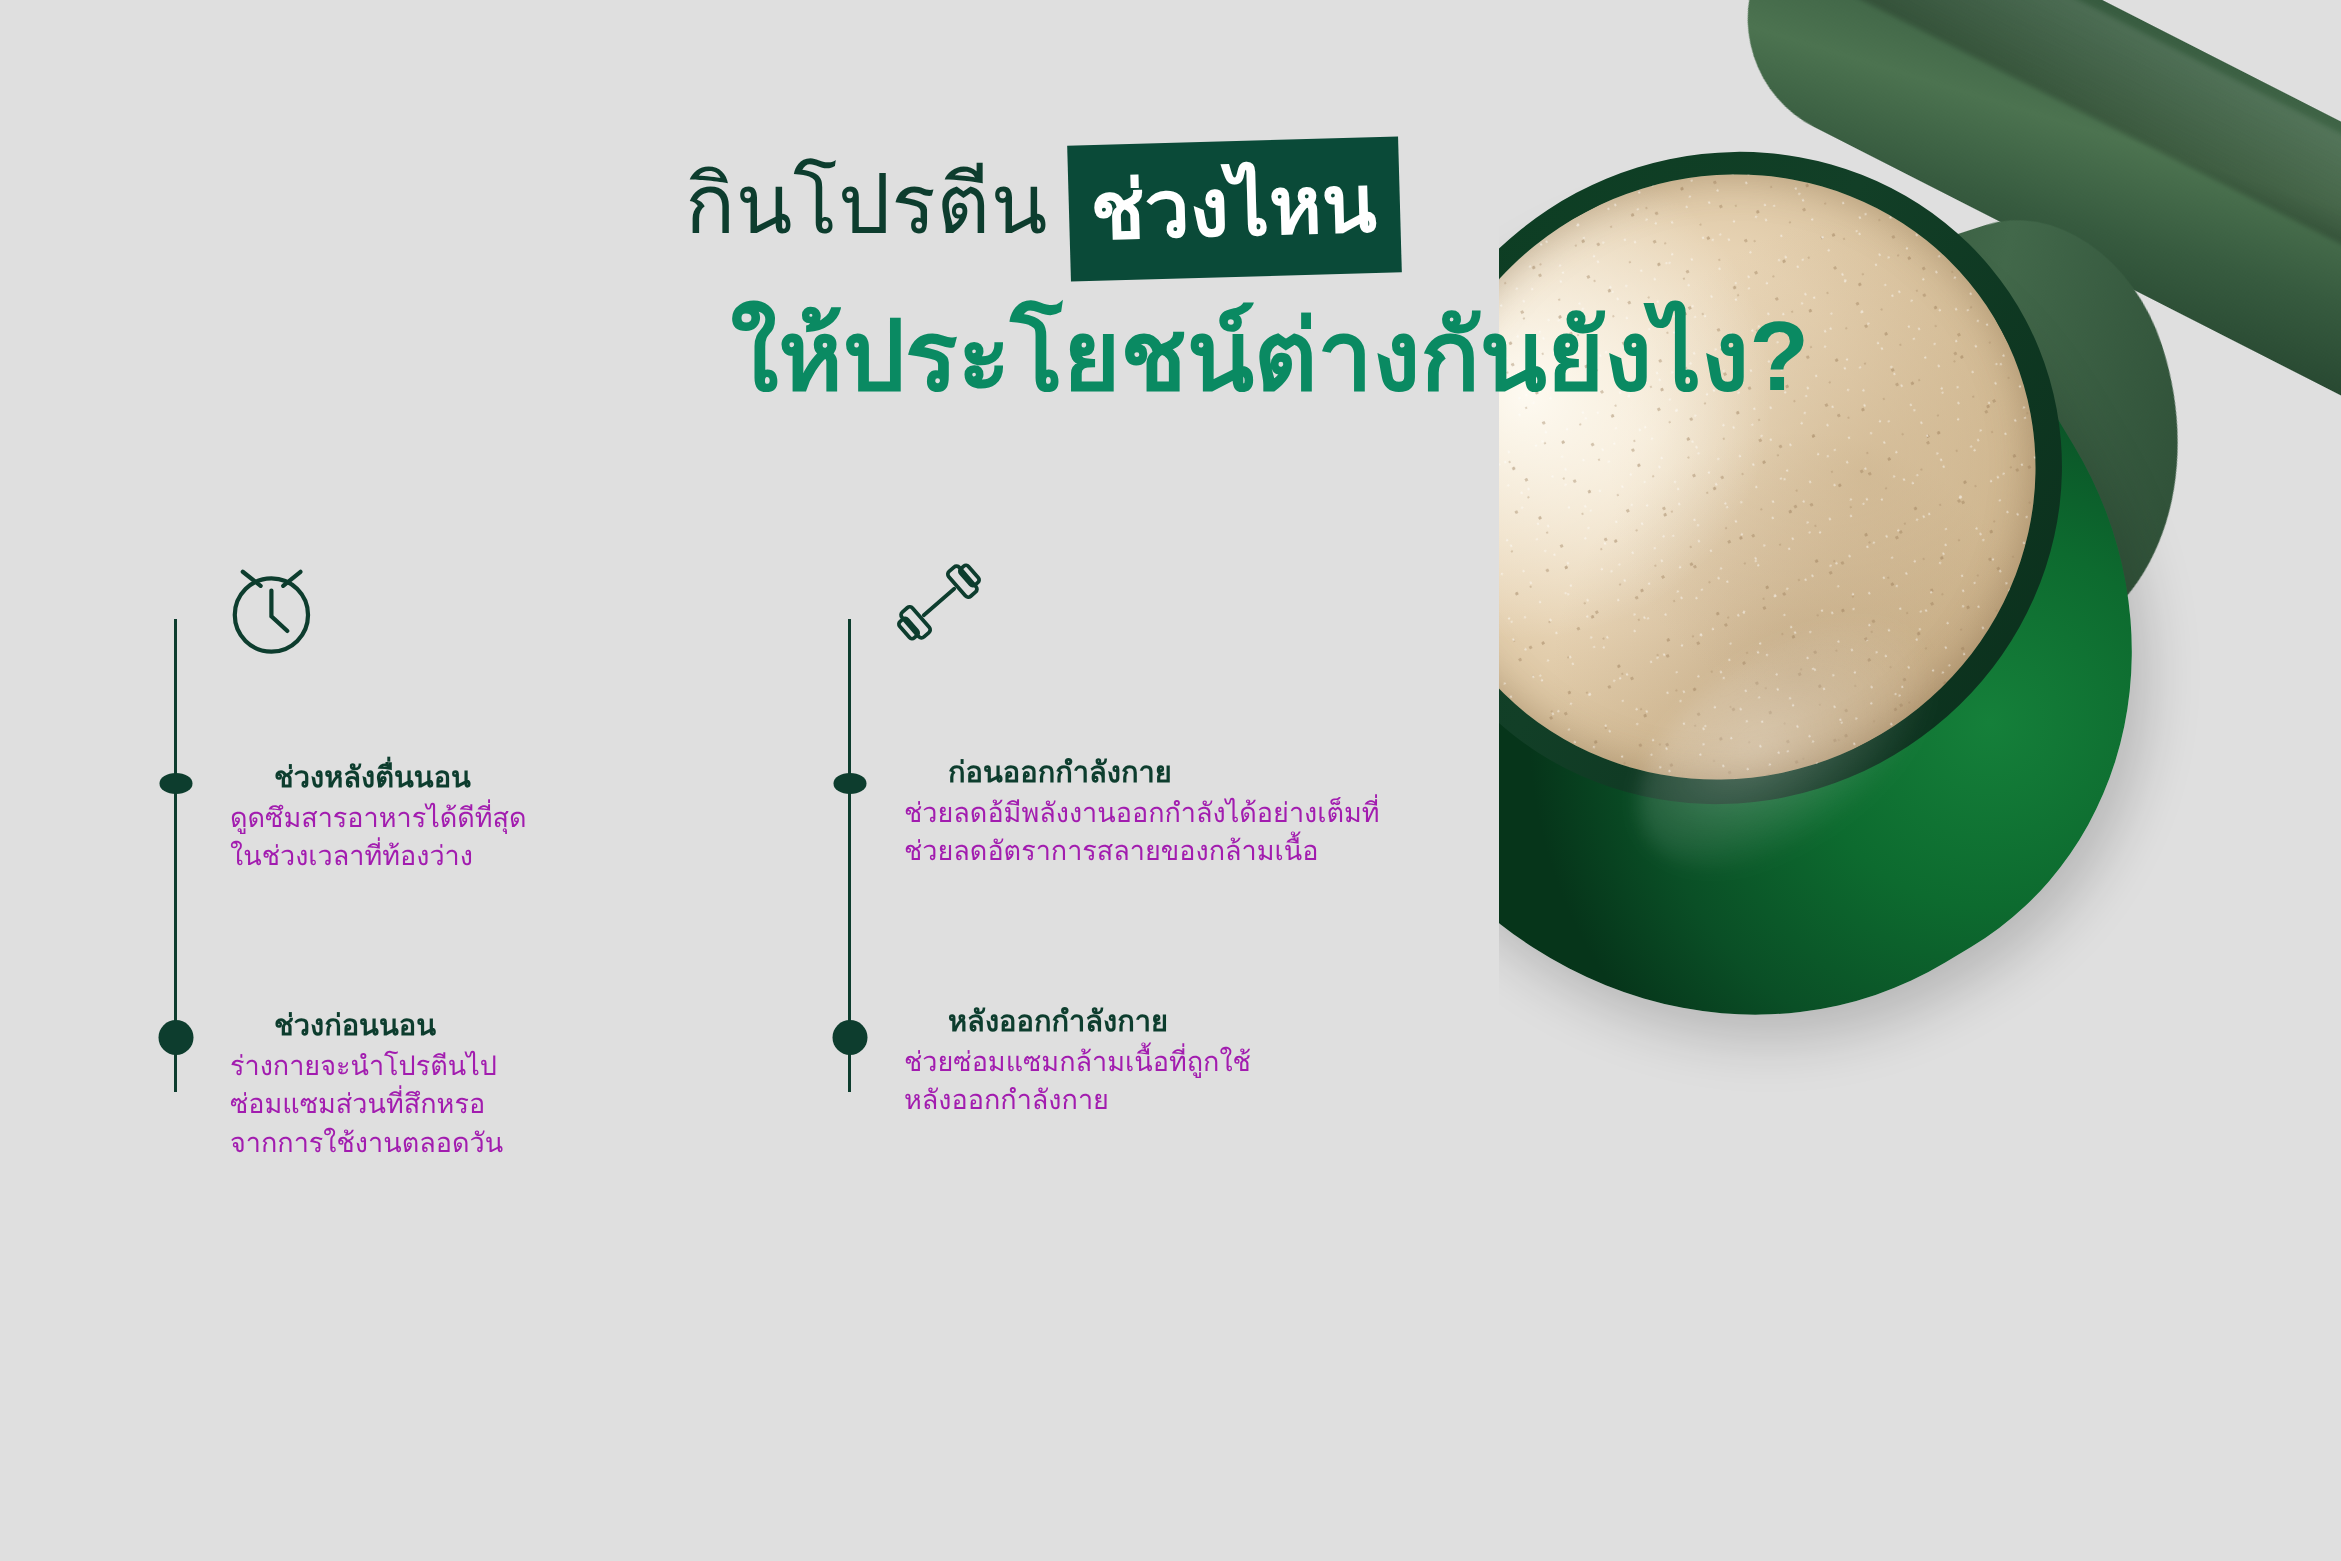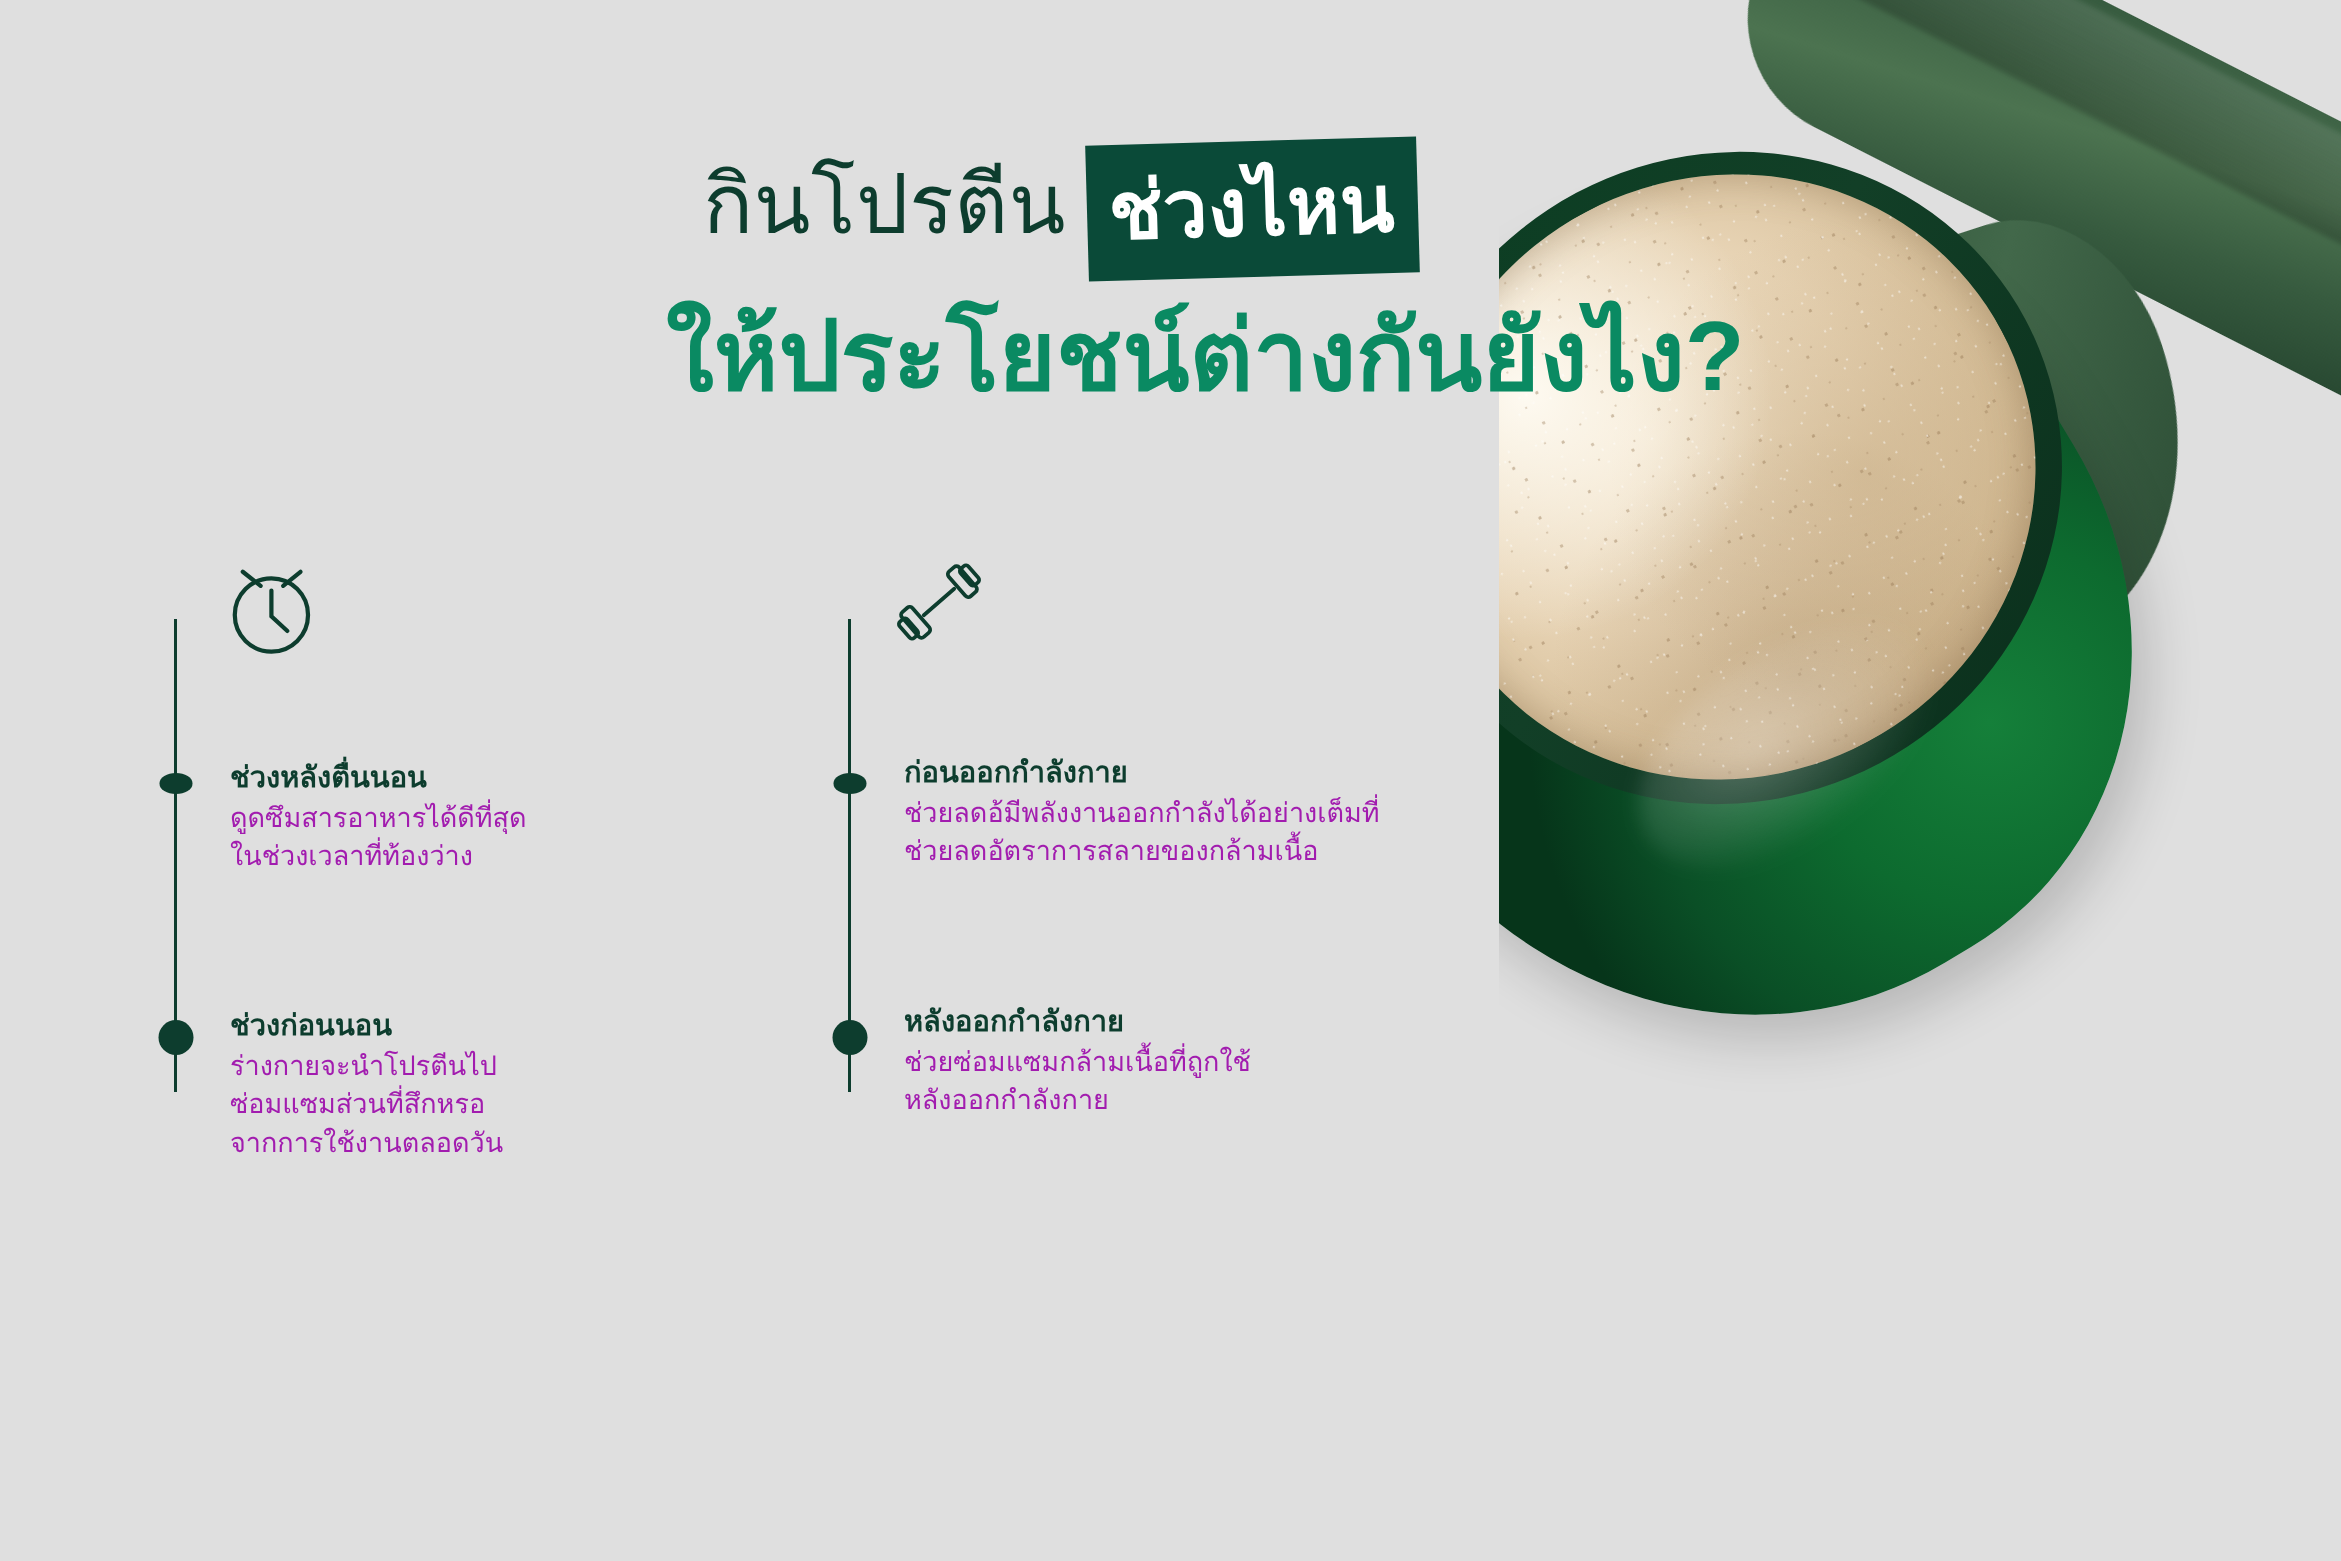--- a/index.html
+++ b/index.html
@@ -106,22 +106,23 @@
       radial-gradient(circle at 38% 72%, rgba(255,255,255,0.75) 0 0.9px, transparent 1.4px),
       radial-gradient(circle at 78% 78%, rgba(150,120,85,0.7) 0 1.4px, transparent 1.9px),
       radial-gradient(circle at 18% 62%, rgba(160,130,95,0.6) 0 0.9px, transparent 1.4px),
       radial-gradient(circle at 88% 36%, rgba(255,255,255,0.7) 0 0.9px, transparent 1.4px);
     background-size:42px 42px, 56px 56px, 35px 35px, 66px 66px, 49px 49px, 75px 75px, 40px 40px, 61px 61px;
   }
 
   
   #headline {
     position:absolute;
-    left:703px; top:141px;
+    left:685px; top:141px;
     width:1124px;
+    text-align:right;
   }
   .head-row-1 {
     display:flex;
     align-items:flex-start;
     gap:20.6px;
     height:155px;
   }
   .head-light {
     font-size:83px;
     font-weight:300;
@@ -189,20 +190,21 @@
     position:absolute;
     left:75px;
     width:581px;
   }
   .entry-title {
     font-size:29px;
     font-weight:700;
     color:#0d3d2e;
     line-height:1.28;
     white-space:nowrap;
+    margin-left:44px;
   }
   .entry-body {
     font-size:27px;
     font-weight:400;
     color:#a21caf;
     line-height:1.42;
     margin-top:2.8px;
   }
   .entry-body div { white-space:nowrap; }
 

